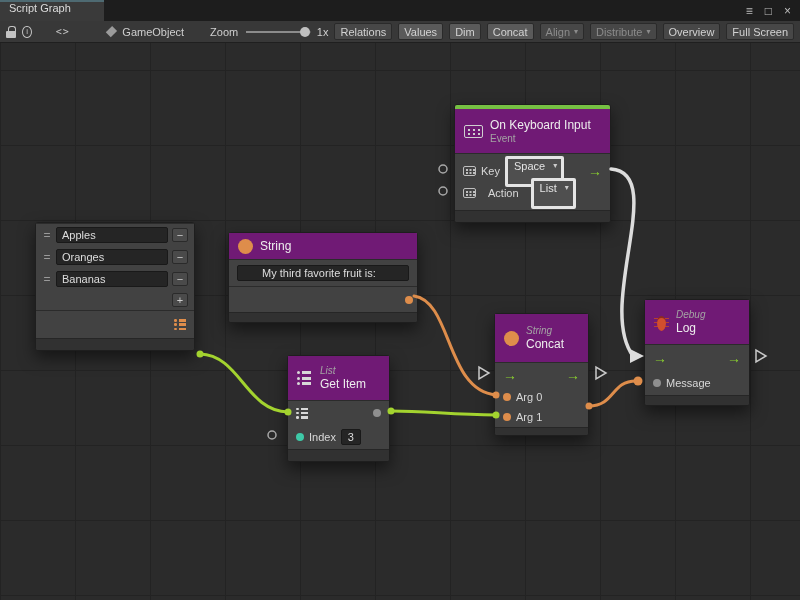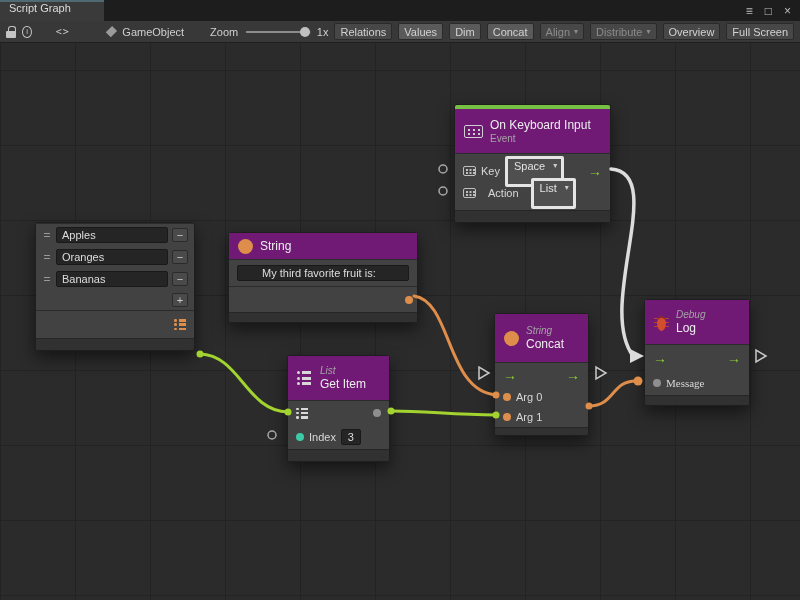--- a/index.html
+++ b/index.html
@@ -299,21 +299,21 @@
       <div class="titles">
         <div class="n-cat">Debug</div>
         <div class="n-title">Log</div>
       </div>
     </div>
     <div class="n-body">
       <div class="n-row" style="height:26px; justify-content:space-between;">
         <span class="flow-arrow">→</span>
         <span class="flow-arrow">→</span>
       </div>
-      <div class="n-row" style="height:24px;font-family:Liberation Serif, serif;">
+      <div class="n-row" style="height:24px;">
         <span class="port-dot p-gray"></span>
         <span class="p-label">Message</span>
       </div>
     </div>
     <div class="n-footer" style="height:10px;"></div>
   </div>
 
   <svg class="wires" width="800" height="557" viewBox="0 0 800 557">
 
     <path d="M 611 126 C 668 130, 596 262, 633 313" stroke="#DCDCDC" stroke-width="3.5" fill="none" stroke-linecap="round"></path>

